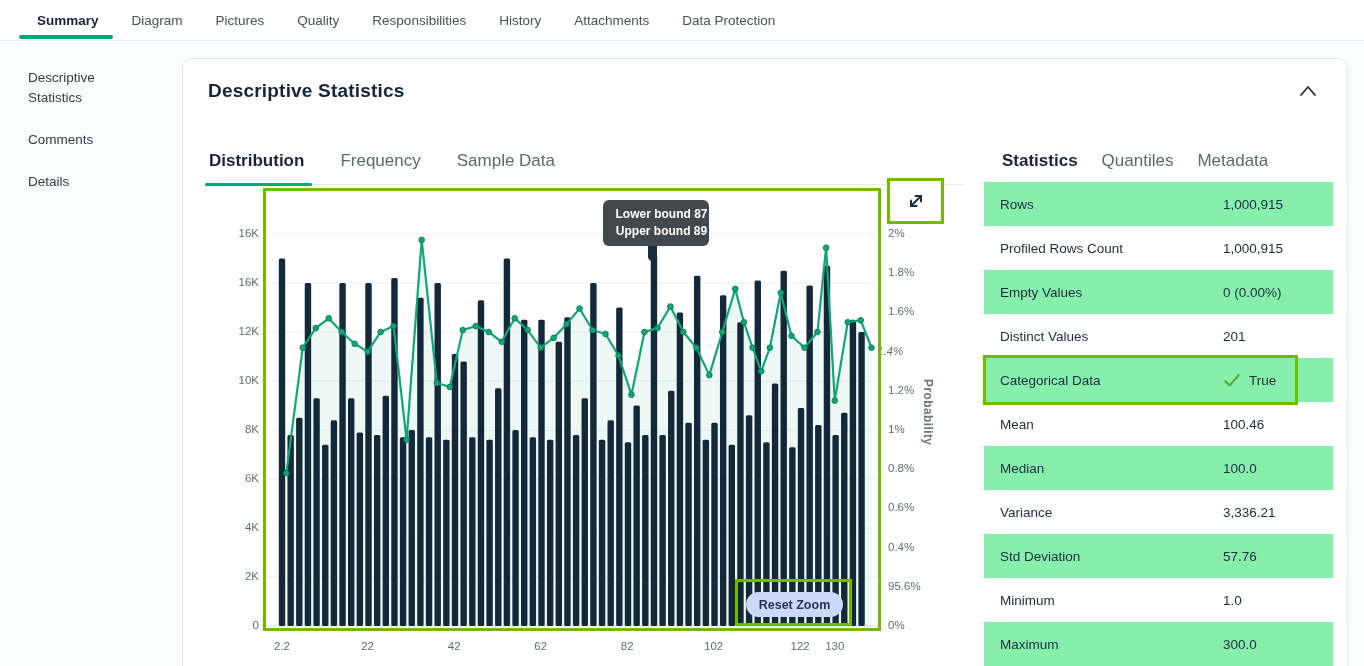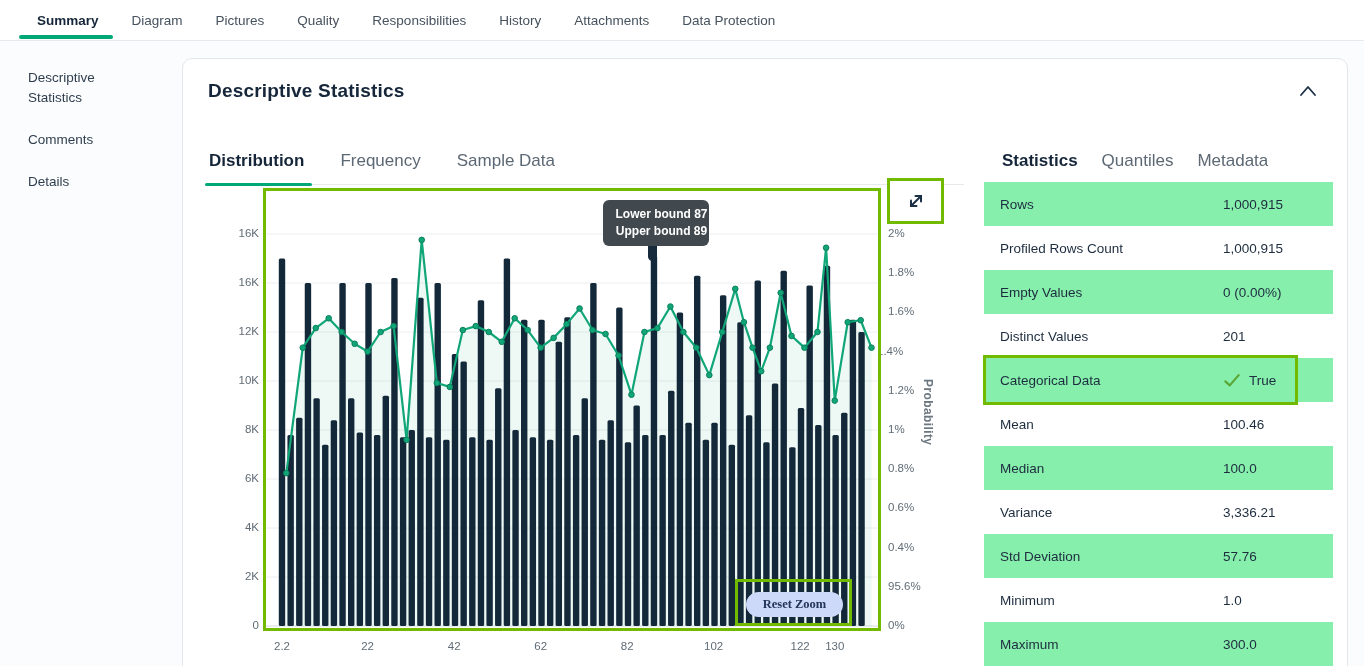--- a/index.html
+++ b/index.html
@@ -52,21 +52,21 @@
 
   .tooltip { position:absolute; left:396px; top:9px; width:106px; height:46px; z-index:6;
     background:#41484e; border-radius:6px; color:#fff; font-size:12px; font-weight:700;
     line-height:17px; padding:6px 0 0 11px; pointer-events:none;text-align:center; }
   .tooltip-stem { position:absolute; left:441px; top:46px; width:9px; height:24px;
     background:#182b3c; border-radius:5px; z-index:5; pointer-events:none; }
 
   .reset-hl { position:absolute; left:528px; top:388px; width:117px; height:47px;
     border:3px solid var(--hl-green); z-index:5; }
   .reset-btn { position:absolute; left:8px; top:10px; width:97px; height:25px;
-    background:#cdd9f9; border:none; border-radius:13px; font-family:Liberation Serif, serif;
+    background:#cdd9f9; border:none; border-radius:13px; font-family:Liberation Sans, sans-serif;
     font-size:12.5px; font-weight:700; color:#223459; cursor:pointer; }
 
   .expand-btn { position:absolute; left:704px; top:119px; width:57px; height:46px;
     background:#fff; border:3px solid var(--hl-green); cursor:pointer; z-index:5;
     display:flex; align-items:center; justify-content:center; }
 
   
   .stats-table { position:absolute; left:801px; top:123px; width:349px; }
   .stat-row { position:relative; height:44px; display:flex; align-items:center;
     padding:0 16px; font-size:13.5px; color:#1d2c3e; }
@@ -139,21 +139,21 @@
           <div class="axis-lab lab-left" style="left: 4px; top: 232px;">8K</div>
           <div class="axis-lab lab-left" style="left: 4px; top: 281px;">6K</div>
           <div class="axis-lab lab-left" style="left: 4px; top: 330px;">4K</div>
           <div class="axis-lab lab-left" style="left: 4px; top: 379px;">2K</div>
           <div class="axis-lab lab-left" style="left: 4px; top: 428px;">0</div>
         </div>
       <div>
           <div class="axis-lab" style="left: 681px; top: 36px;">2%</div>
           <div class="axis-lab" style="left: 681px; top: 75.2px;">1.8%</div>
           <div class="axis-lab" style="left: 681px; top: 114.4px;">1.6%</div>
-          <div class="axis-lab" style="left: 670px; top: 153.6px;">1.4%</div>
+          <div class="axis-lab" style="left: 670px; top: 153.6px; font-style: italic;">1.4%</div>
           <div class="axis-lab" style="left: 681px; top: 192.8px;">1.2%</div>
           <div class="axis-lab" style="left: 681px; top: 232px;">1%</div>
           <div class="axis-lab" style="left: 681px; top: 271.2px;">0.8%</div>
           <div class="axis-lab" style="left: 681px; top: 310.4px;">0.6%</div>
           <div class="axis-lab" style="left: 681px; top: 349.6px;">0.4%</div>
           <div class="axis-lab" style="left: 681px; top: 388.8px;">95.6%</div>
           <div class="axis-lab" style="left: 681px; top: 428px;">0%</div>
         </div>
       <div>
           <div class="axis-lab lab-x" style="left: 53.0028px; top: 449px;">2.2</div>

